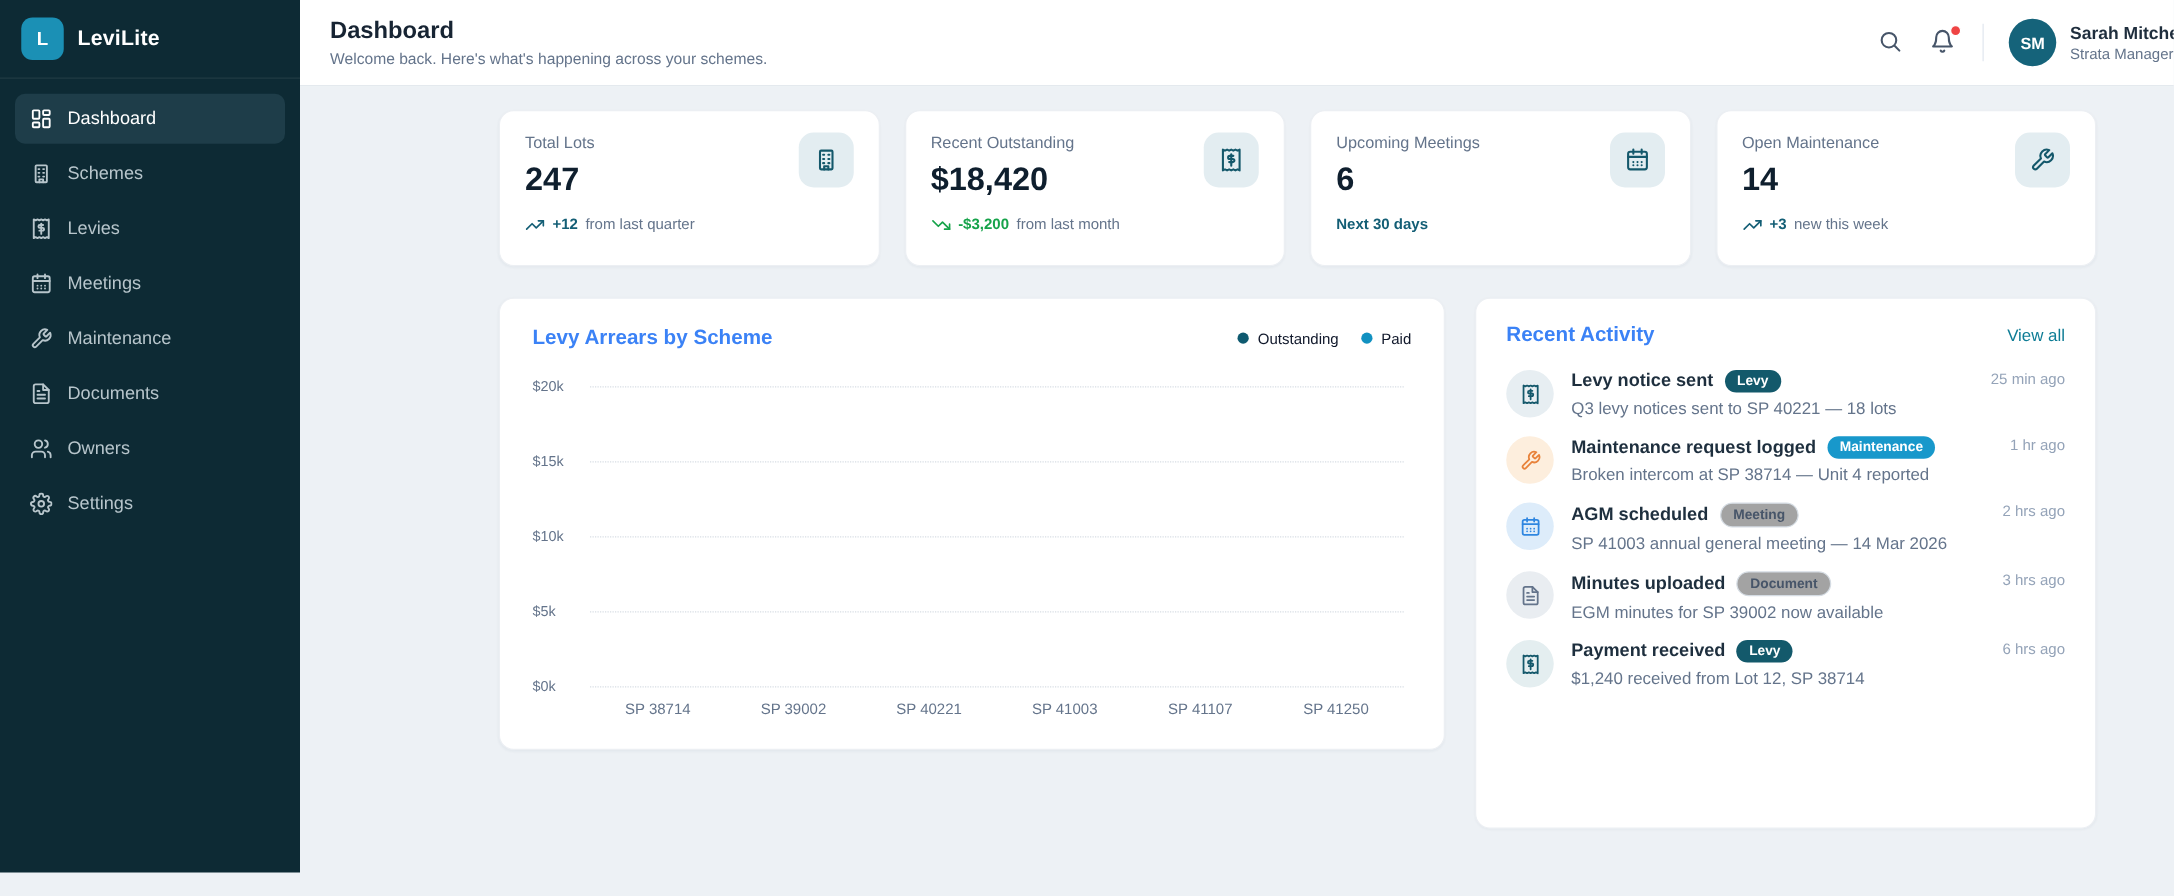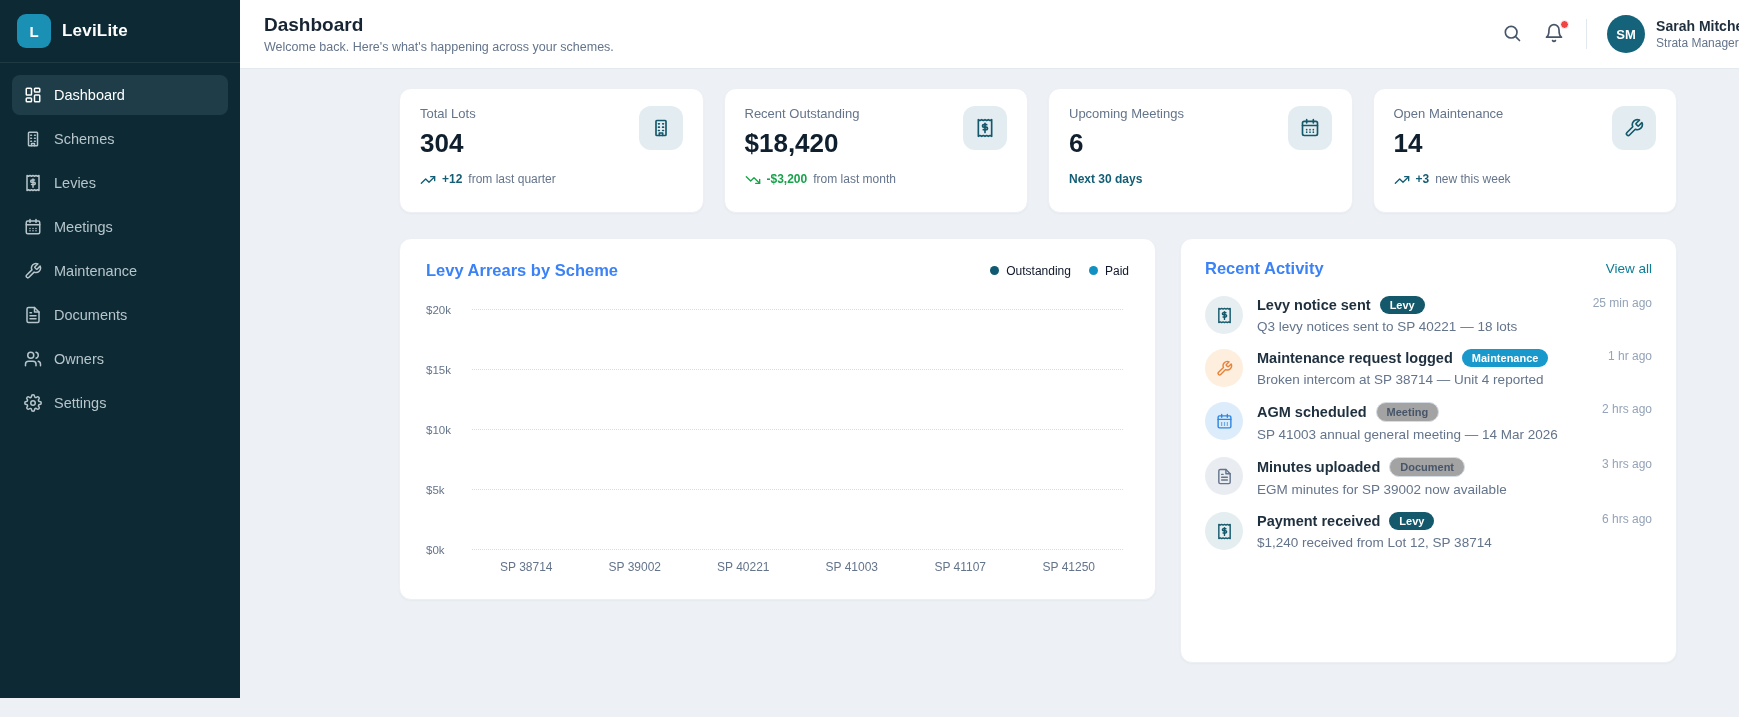--- a/index.html
+++ b/index.html
@@ -244,21 +244,21 @@
       </div>
     </div>
   </header>
 
   <div class="content">
 
     <div class="stats-row" id="stats-row">
         <div class="stat-card">
           <div>
             <div class="stat-label">Total Lots</div>
-            <div class="stat-value">304</div>
+            <div class="stat-value">247</div>
             <div class="stat-trend">
               <span style="display:flex;color:#135e75">
                 <svg viewBox="0 0 24 24" fill="none" stroke="currentColor" stroke-width="2" stroke-linecap="round" stroke-linejoin="round">
                   <polyline points="22 7 13.5 15.5 8.5 10.5 2 17"></polyline>
                   <polyline points="16 7 22 7 22 13"></polyline>
                 </svg>
               </span>
               <span class="trend-val" style="color:#135e75">+12</span>
               <span class="trend-suffix">from last quarter</span>
             </div>

